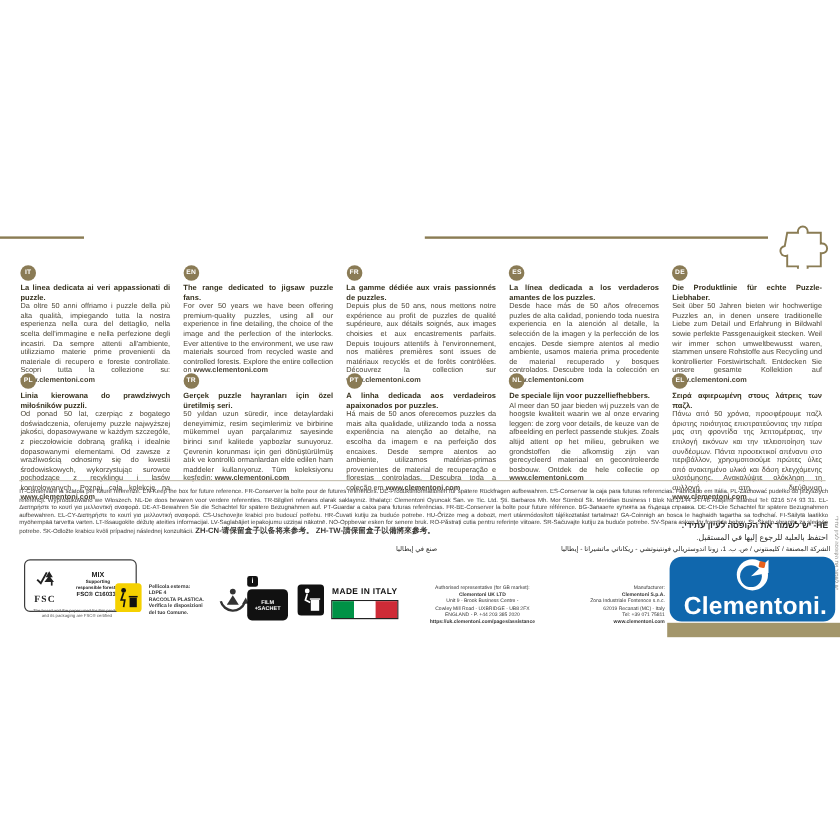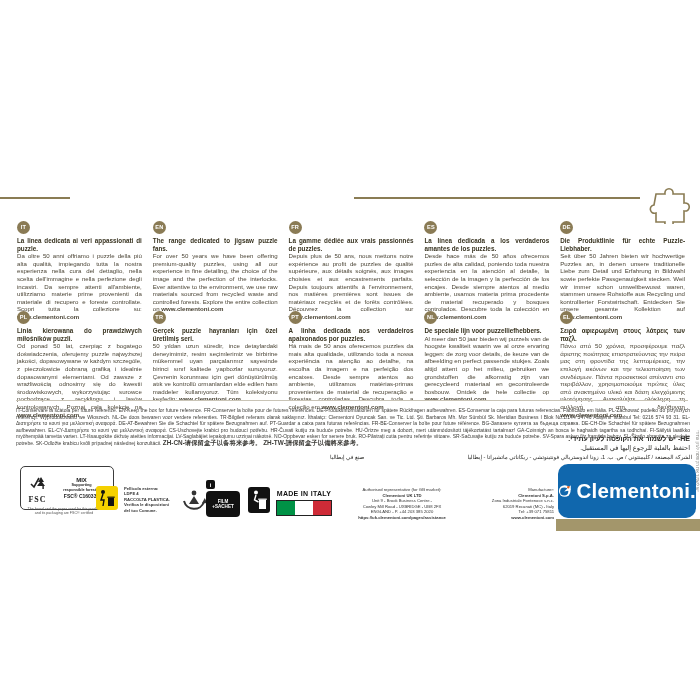--- a/index.html
+++ b/index.html
@@ -56,21 +56,21 @@
   .mii{position:absolute;left:274px;top:490px;width:60px;text-align:center;}
   .mii-label{font-size:7px;font-weight:bold;color:#111;letter-spacing:.3px;}
   .flag{margin-top:3px;width:54px;height:14px;border:1px solid #222;display:flex;margin-left:2px;}
   .flag div{flex:1;}
   .rep{position:absolute;left:338px;top:487px;width:128px;text-align:center;font-size:4.2px;
        line-height:5.6px;color:#333;}
   .manu{position:absolute;left:446px;top:487px;width:108px;text-align:right;font-size:4.2px;
         line-height:5.6px;color:#333;}
   .bold{font-weight:bold;}
   .logo-box{position:absolute;left:558px;top:464px;width:138px;height:54px;border-radius:10px;
-            display:flex;align-items:center;justify-content:center;}
+            display:flex;align-items:center;justify-content:center;flex-direction:column;}
   .logo-text{color:#fff;font-size:20.5px;font-weight:bold;letter-spacing:.2px;margin-left:5px;}
   .tan-strip{position:absolute;left:556px;top:519px;width:144px;height:12px;background:#a3966b;}
   .side-vert{position:absolute;right:0px;top:430px;height:112px;writing-mode:vertical-rl;
              font-size:4.4px;color:#8a8a86;}
 </style>
 </head>
 <body>
 
 <div class="page">
 

